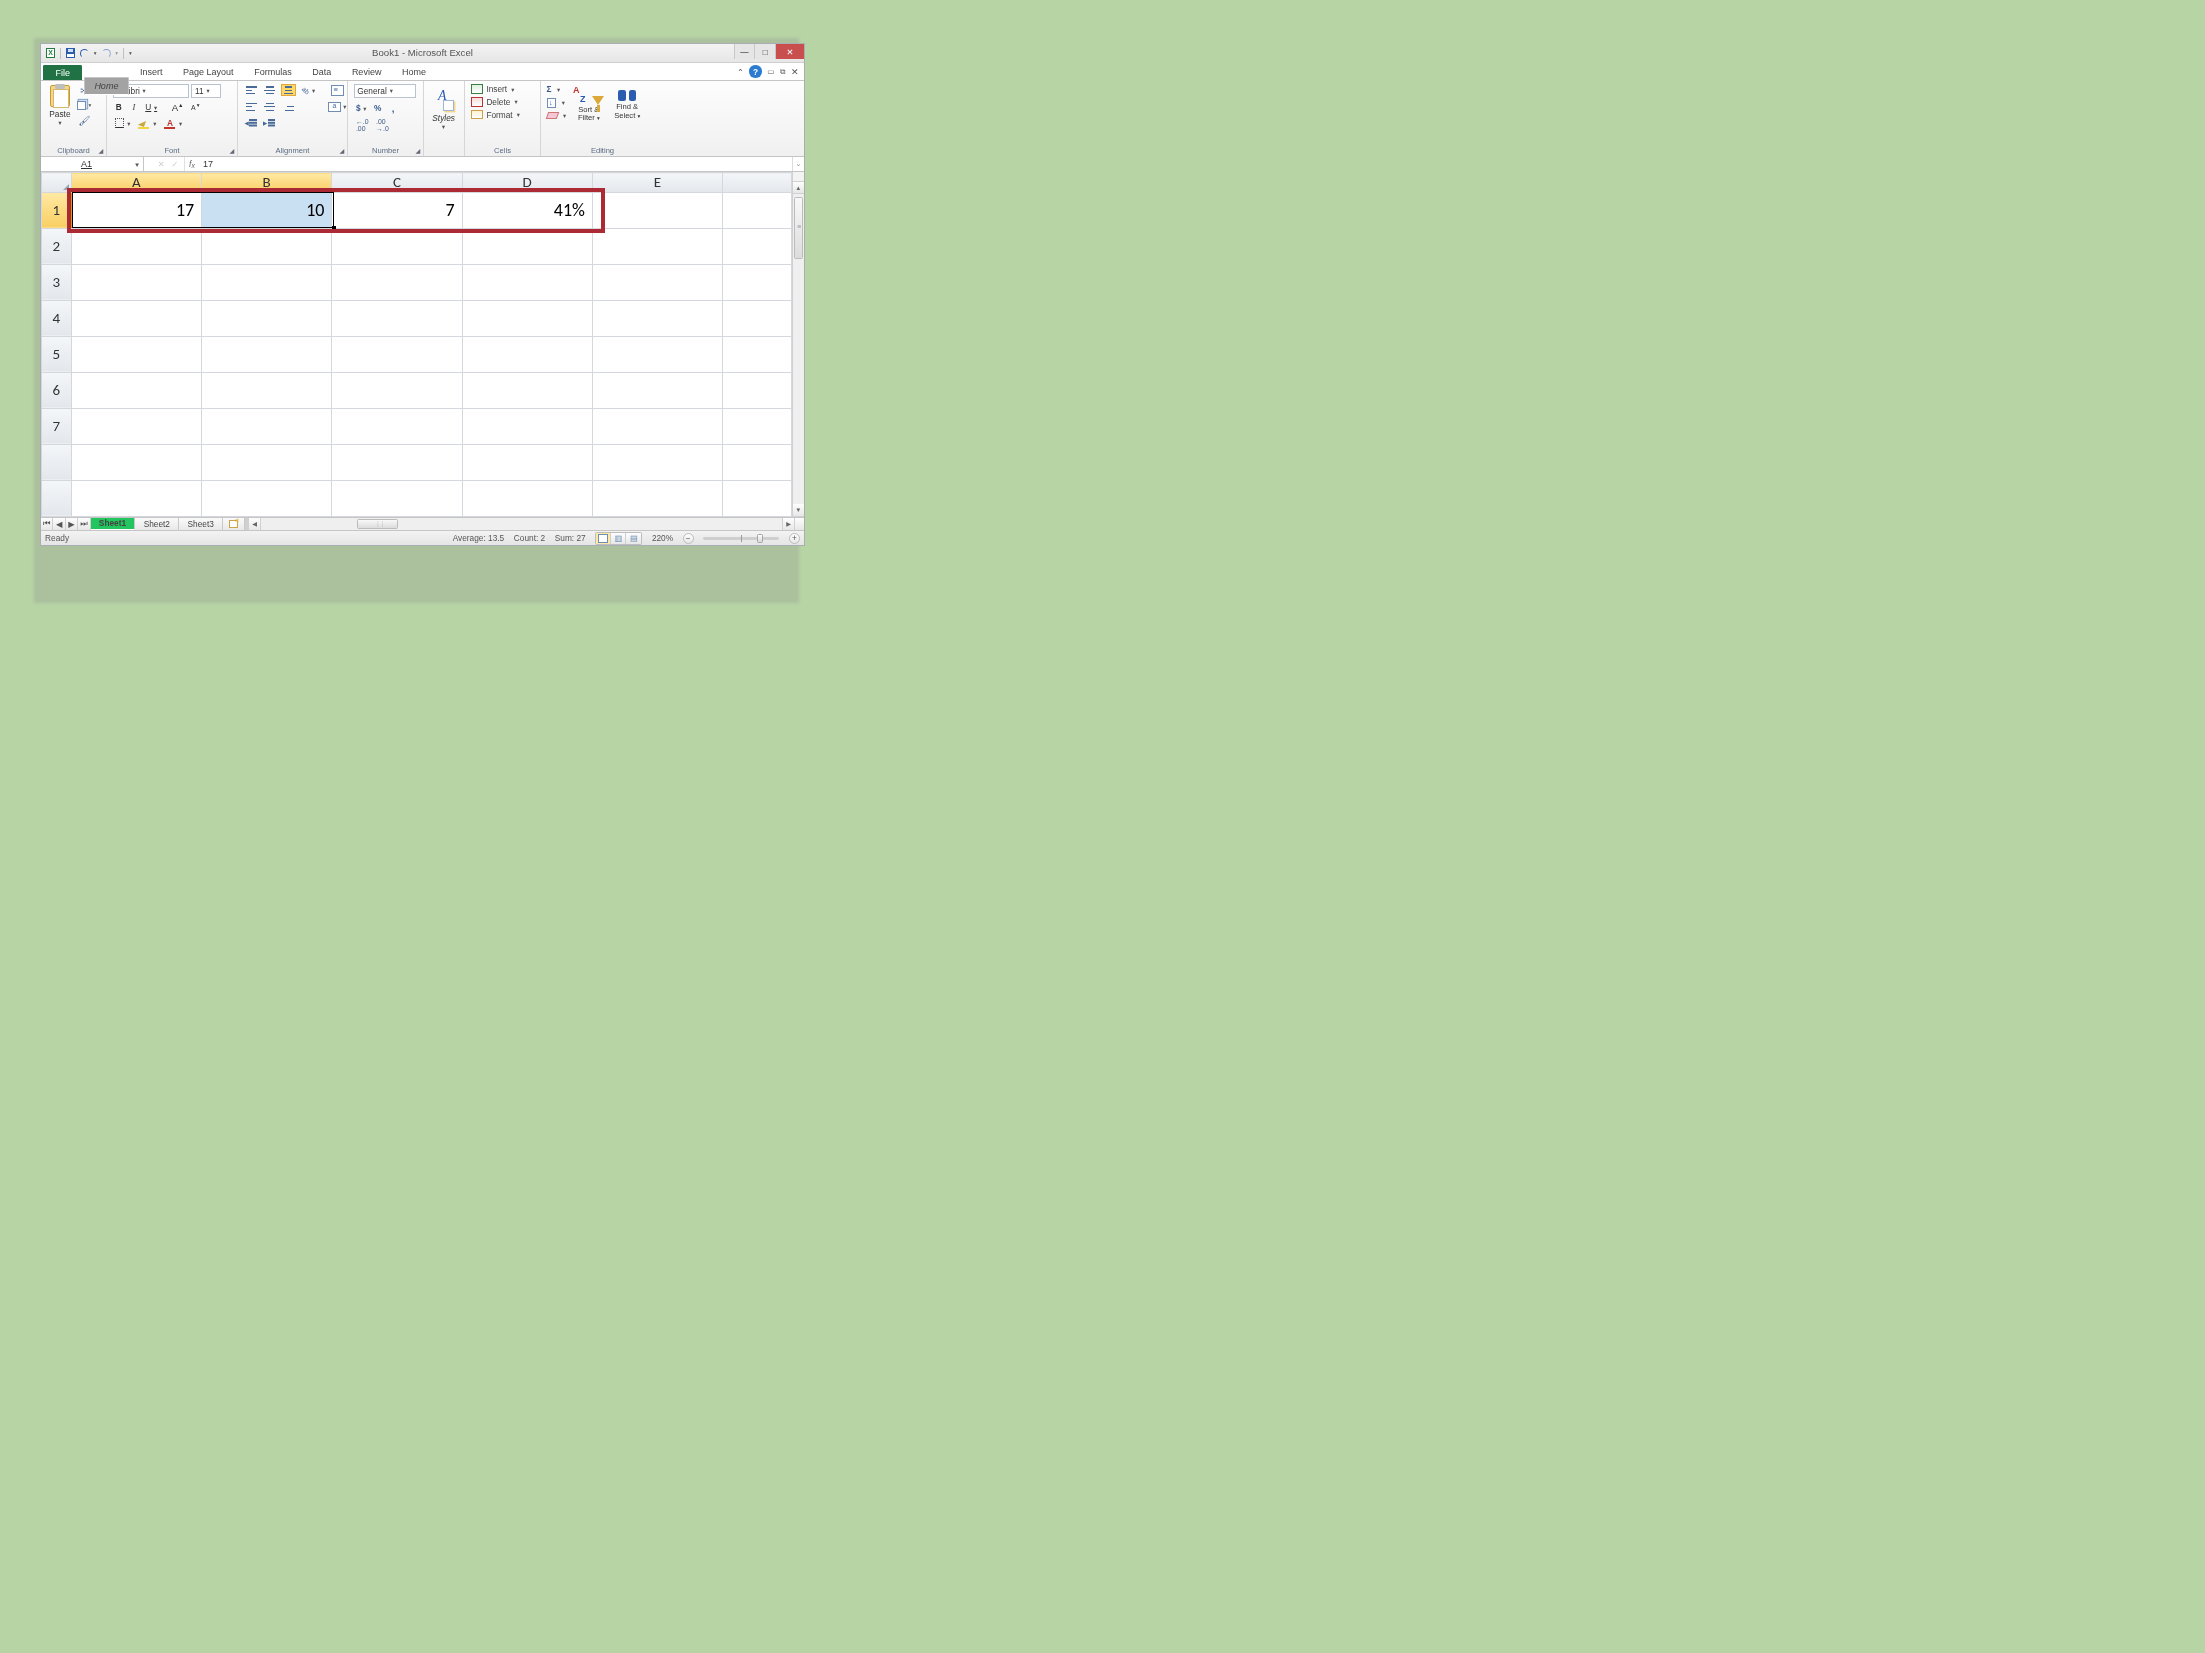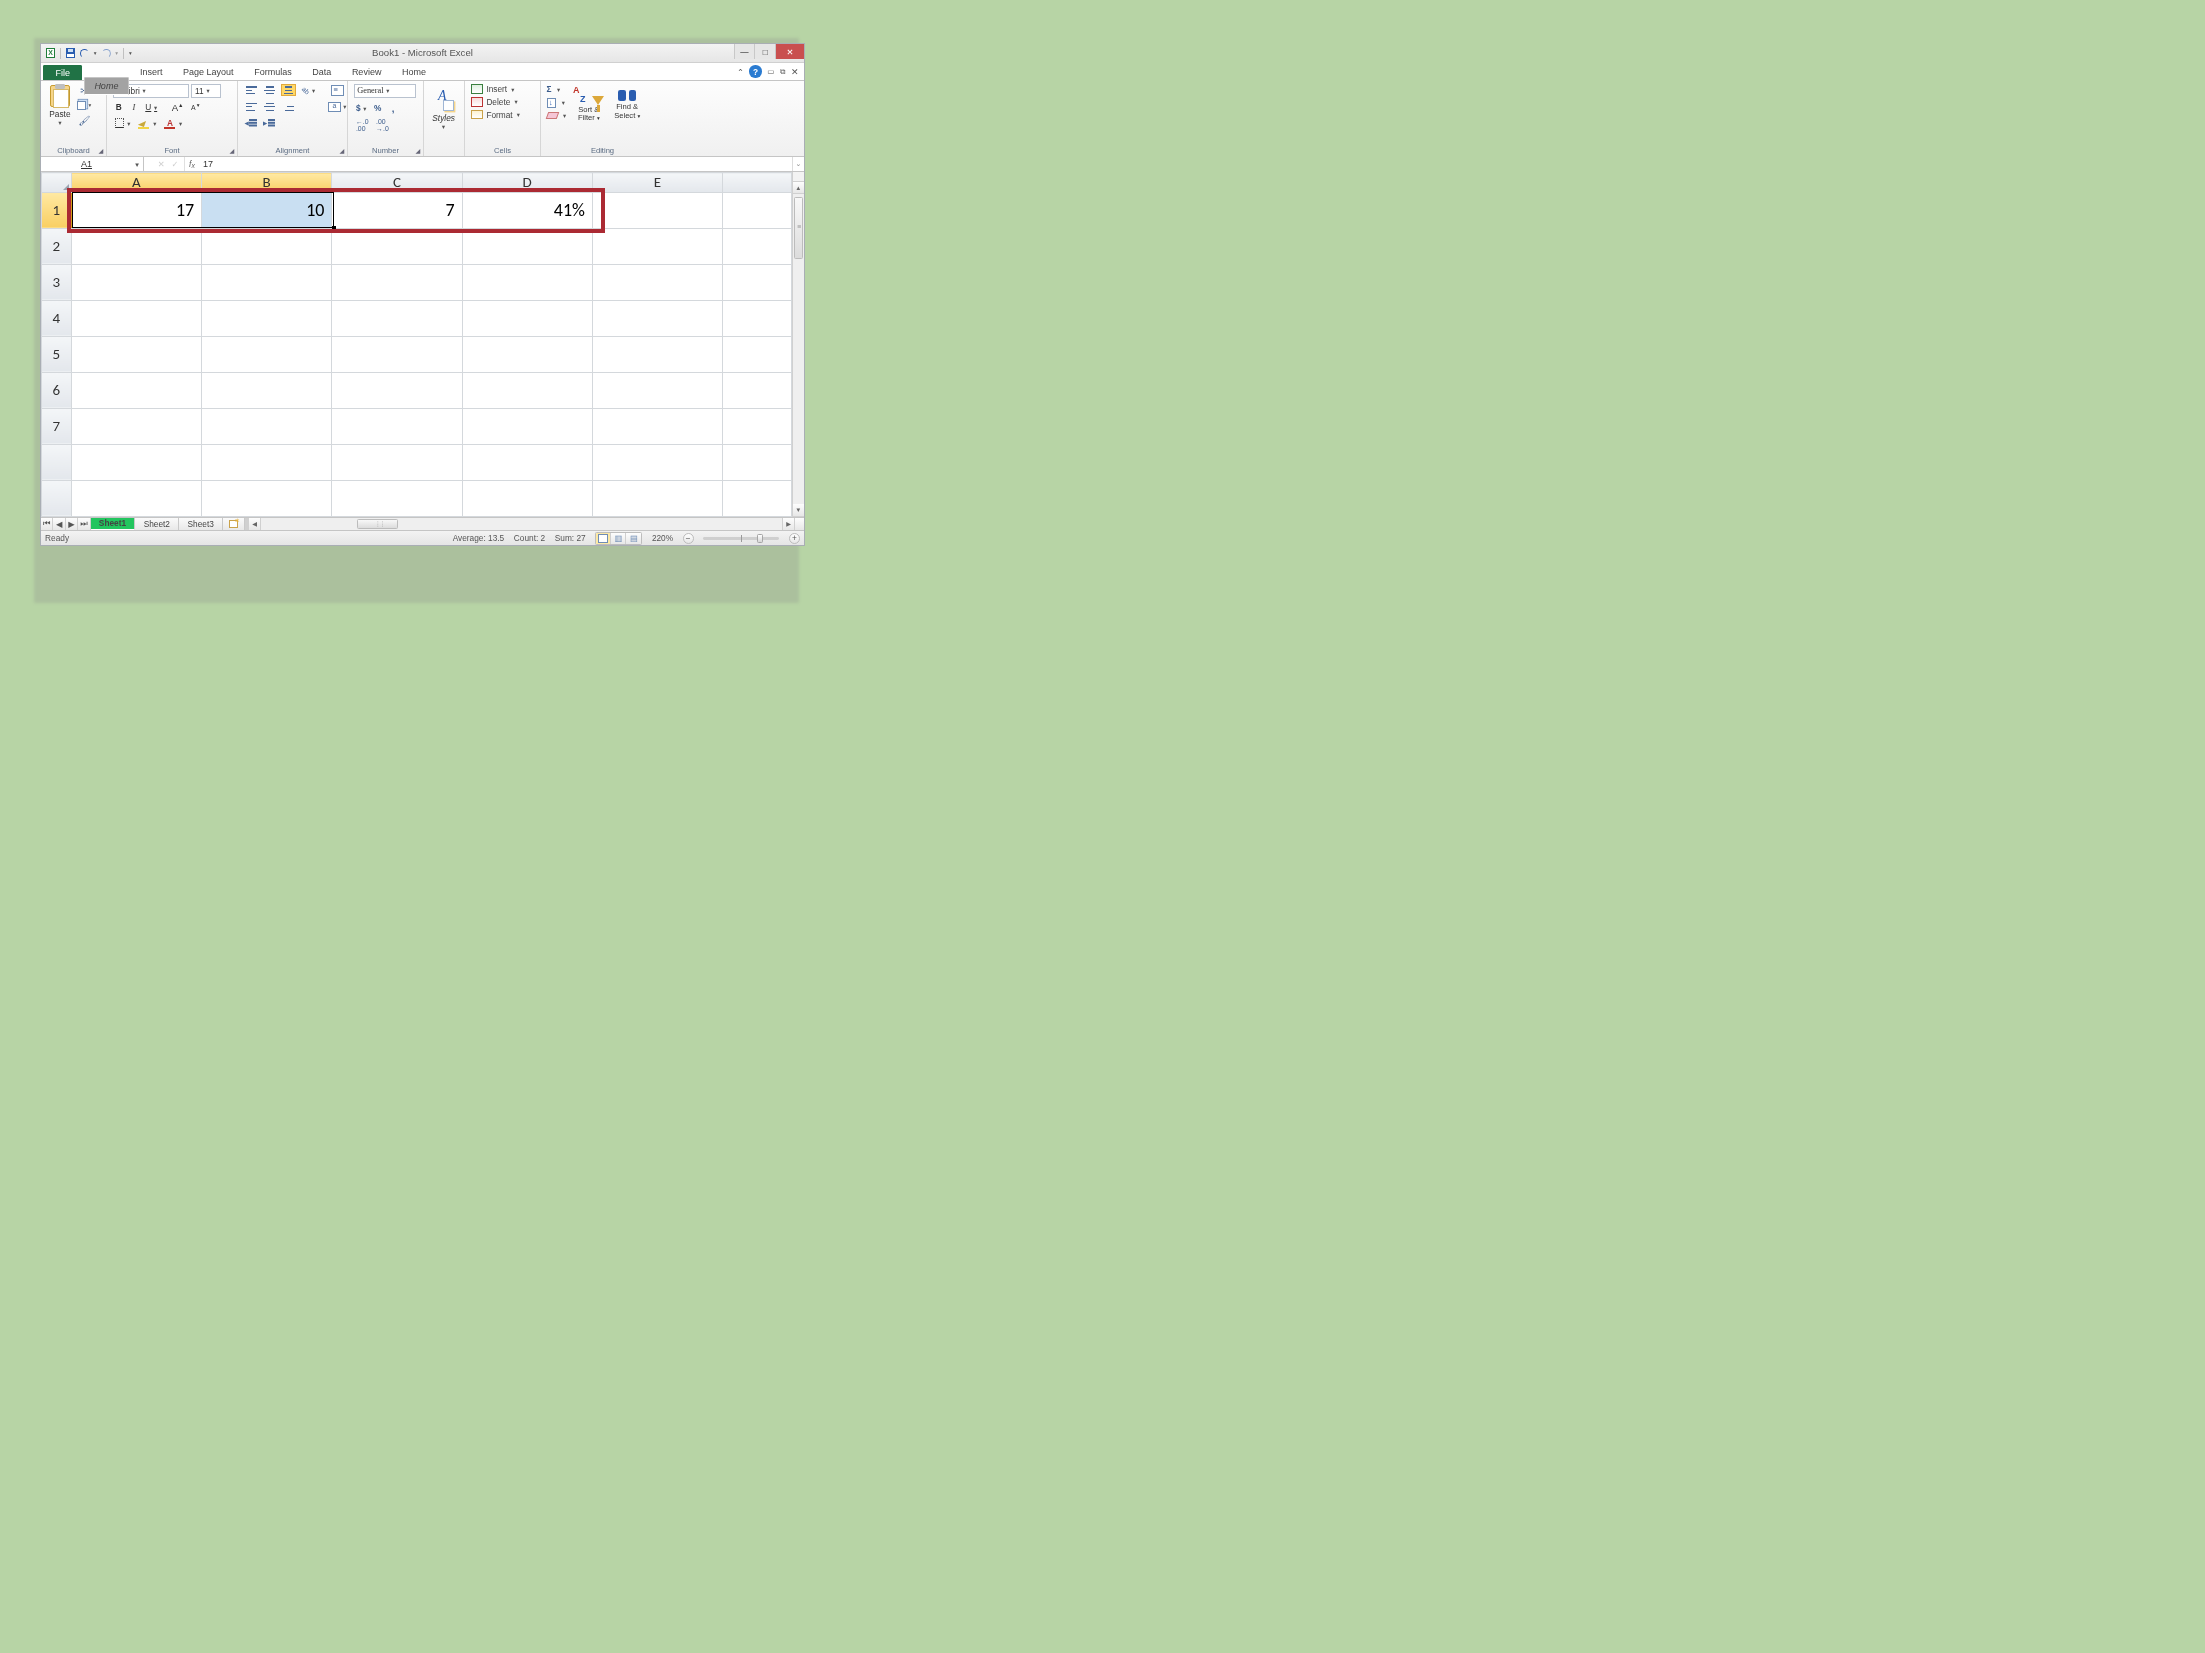--- a/index.html
+++ b/index.html
@@ -402,21 +402,21 @@
               <span class="dd-arr">▾</span>
             </div>
         </div>
       </div>
       <div class="group-label"><span>Alignment</span><span class="dlg-launch">◢</span></div>
     </div>
 
     <div class="group" style="width:76px;">
       <div class="group-body">
         <div class="num-col" style="width:100%;">
-          <div class="combo" style="width:62px;font-family:Liberation Serif, serif;">
+          <div class="combo" style="width:62px;">
               <span>General</span>
               <span class="arrow">▾</span>
             </div>
           <div class="row">
             <div class="btn-sm">
                 <span class="dollar"></span>
                 <span class="dd-arr">▾</span>
               </div>
             <div class="btn-sm">
                 <span class="percent"></span>

